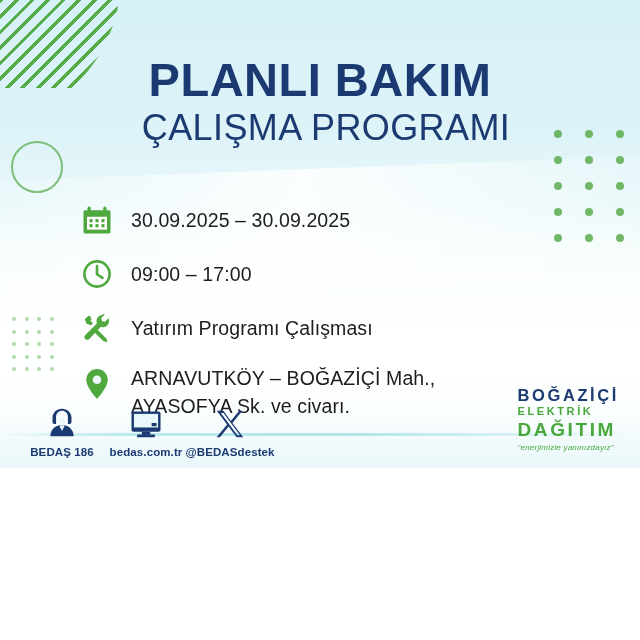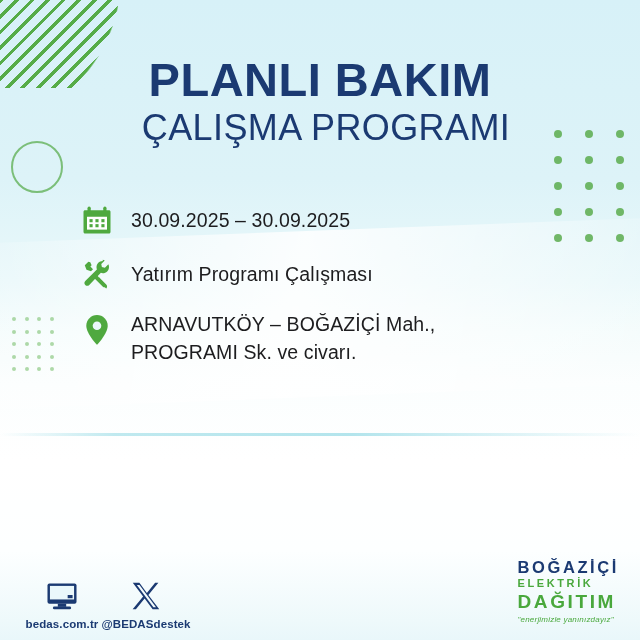--- a/index.html
+++ b/index.html
@@ -2,21 +2,21 @@
 <html><head>
 <meta charset="utf-8">
 <style>
   html,body{margin:0;padding:0;}
   body{
     width:640px;height:640px;overflow:hidden;
     font-family:"Liberation Sans", sans-serif;
     background:#ffffff;
   }
   .poster{
-    position:relative;width:640px;height:640px;overflow:hidden;
+    position:relative;width:640px;height:468px;overflow:hidden;
     background:
       linear-gradient(180deg,
         #d7f1f8 0%,
         #ddf3f8 28%,
         #e9f8fa 44%,
         #f4fcfc 52%,
         #fbfefe 60%,
         #ffffff 72%,
         #fdffff 86%,
         #eef9fb 97%,
@@ -160,20 +160,29 @@
             <rect x="15.5" y="11.3" width="2.5" height="2.5"></rect>
             <rect x="6" y="15.3" width="2.5" height="2.5"></rect>
             <rect x="10.75" y="15.3" width="2.5" height="2.5"></rect>
             <rect x="15.5" y="15.3" width="2.5" height="2.5"></rect>
           </g>
         </svg>
       </span>
       <span class="txt">30.09.2025 – 30.09.2025</span>
     </div>
 
+    <div class="row">
+      <span class="ico">
+        <svg width="30" height="30" viewBox="0 0 24 24">
+          <circle cx="12" cy="12" r="10.1" fill="none" stroke="#4fa93f" stroke-width="2.1"></circle>
+          <path d="M12 5.6v6.6l4.4 2.9" fill="none" stroke="#4fa93f" stroke-width="2.1" stroke-linecap="round" stroke-linejoin="round"></path>
+        </svg>
+      </span>
+      <span class="txt">09:00 – 17:00</span>
+    </div>
 
     <div class="row">
       <span class="ico">
         <svg width="30" height="30" viewBox="0 0 24 24" fill="#4fa93f">
           <path d="M16.6 1.6c-2.8 0-5 2.2-5 5 0 .6.1 1.2.3 1.7L2.6 17.6c-.9.9-.9 2.3 0 3.2.9.9 2.3.9 3.2 0L15.1 11c.5.2 1 .3 1.5.3 2.8 0 5-2.2 5-5 0-.8-.2-1.5-.5-2.2l-2.8 2.8-2.4-.5-.5-2.4 2.8-2.8c-.6-.4-1.2-.6-1.6-.6z"></path>
           <path d="M5.1 2.1 2.2 5l1.4 3.6 3.6 1.1 1.6-1.6-2.1-2.1 1-1-1.1-2.5z"></path>
           <path d="M13.6 14.5 19.4 20.3c.9.9.9 2.3 0 3.2l-.1.1-6.6-6.6z"></path>
           <path d="M12.2 13.1 9.9 15.4l6.6 6.6c.9.9 2.3.9 3.2 0l.1-.1z"></path>
         </svg>
       </span>
@@ -182,30 +191,41 @@
 
     <div class="row loc">
       <span class="ico">
         <svg width="30" height="32" viewBox="0 0 24 26" fill="#4fa93f">
           <path d="M12 .9C7.2.9 3.3 4.8 3.3 9.6c0 6.5 8.7 15.5 8.7 15.5s8.7-9 8.7-15.5C20.7 4.8 16.8.9 12 .9z"></path>
           <circle cx="12" cy="9.5" r="3.5" fill="#eaf8fb"></circle>
         </svg>
       </span>
       <span class="txt">
         <span>ARNAVUTKÖY – BOĞAZİÇİ Mah.,</span><br>
-        <span>PROGRAMI Sk. ve civarı.</span>
+        <span>AYASOFYA Sk. ve civarı.</span>
       </span>
     </div>
 
   </div>
 
   <div class="footer">
 
     <div class="fgroup" style="left:20px;">
 
+      <div class="fitem">
+        <span class="fico">
+          <svg width="30" height="32" viewBox="0 0 24 26" fill="#1b3a72">
+            <path d="M12 1.4c-4.3 0-7.7 3.2-7.7 7.2v3.6c0 .9.7 1.6 1.6 1.6h1.3V7.9C7.2 5.1 9.4 3 12 3s4.8 2.1 4.8 4.9v5.9h1.3c.9 0 1.6-.7 1.6-1.6V8.6c0-4-3.4-7.2-7.7-7.2z"></path>
+            <path d="M12 14.6c-3.9 0-7.4 2.2-8.7 5.4-.5 1.2-.7 2.5-.8 3.8h19c-.1-1.3-.3-2.6-.8-3.8-1.3-3.2-4.8-5.4-8.7-5.4z"></path>
+            <path d="M9.8 15.2 12 19.4l2.2-4.2c-.7-.2-1.4-.3-2.2-.3s-1.5.1-2.2.3z" fill="#eaf8fb"></path>
+            <circle cx="12" cy="11.2" r="2.6" fill="#eaf8fb"></circle>
+          </svg>
+        </span>
+        <span class="flabel">BEDAŞ 186</span>
+      </div>
 
       <div class="fitem">
         <span class="fico">
           <svg width="32" height="30" viewBox="0 0 26 24" fill="#1b3a72">
             <rect x="1.2" y="1.8" width="23.6" height="16.4" rx="1.6"></rect>
             <rect x="3.2" y="3.8" width="19.6" height="11" fill="#eaf8fb"></rect>
             <rect x="9.6" y="18.2" width="6.8" height="2.6"></rect>
             <rect x="5.6" y="20.6" width="14.8" height="2.2" rx="1.1"></rect>
             <rect x="17.6" y="11.2" width="4" height="2.6" fill="#1b3a72"></rect>
           </svg>

